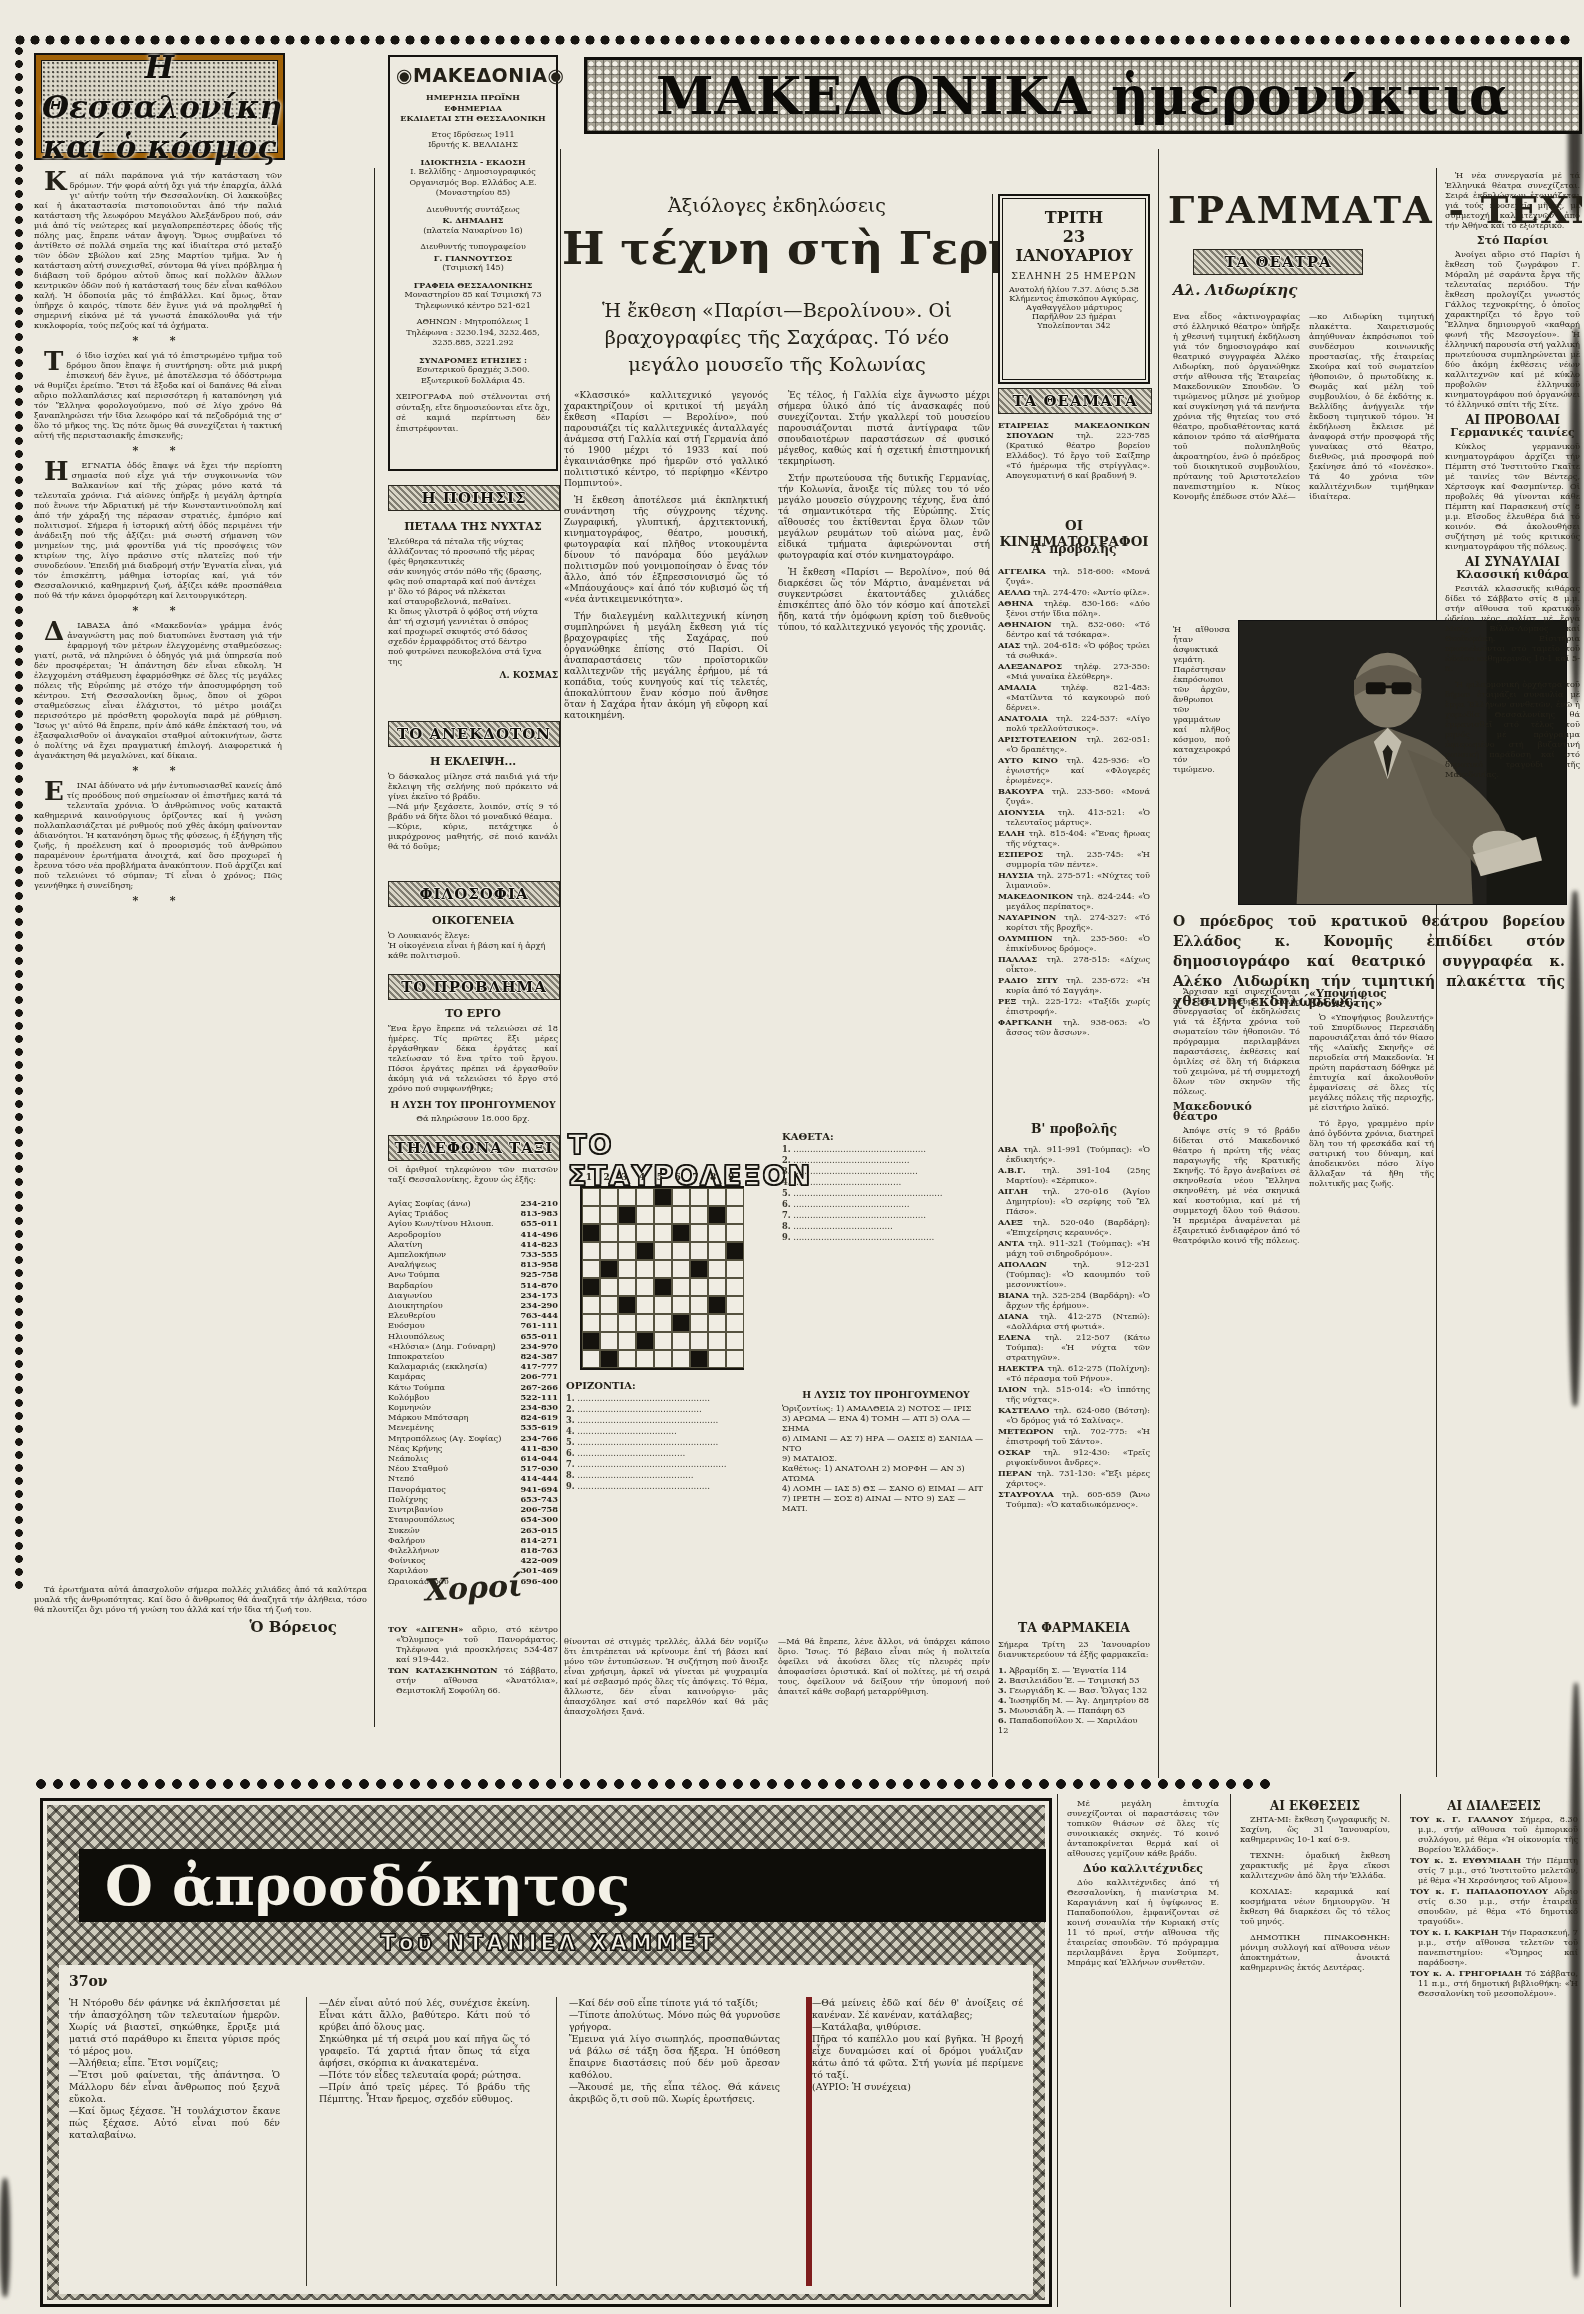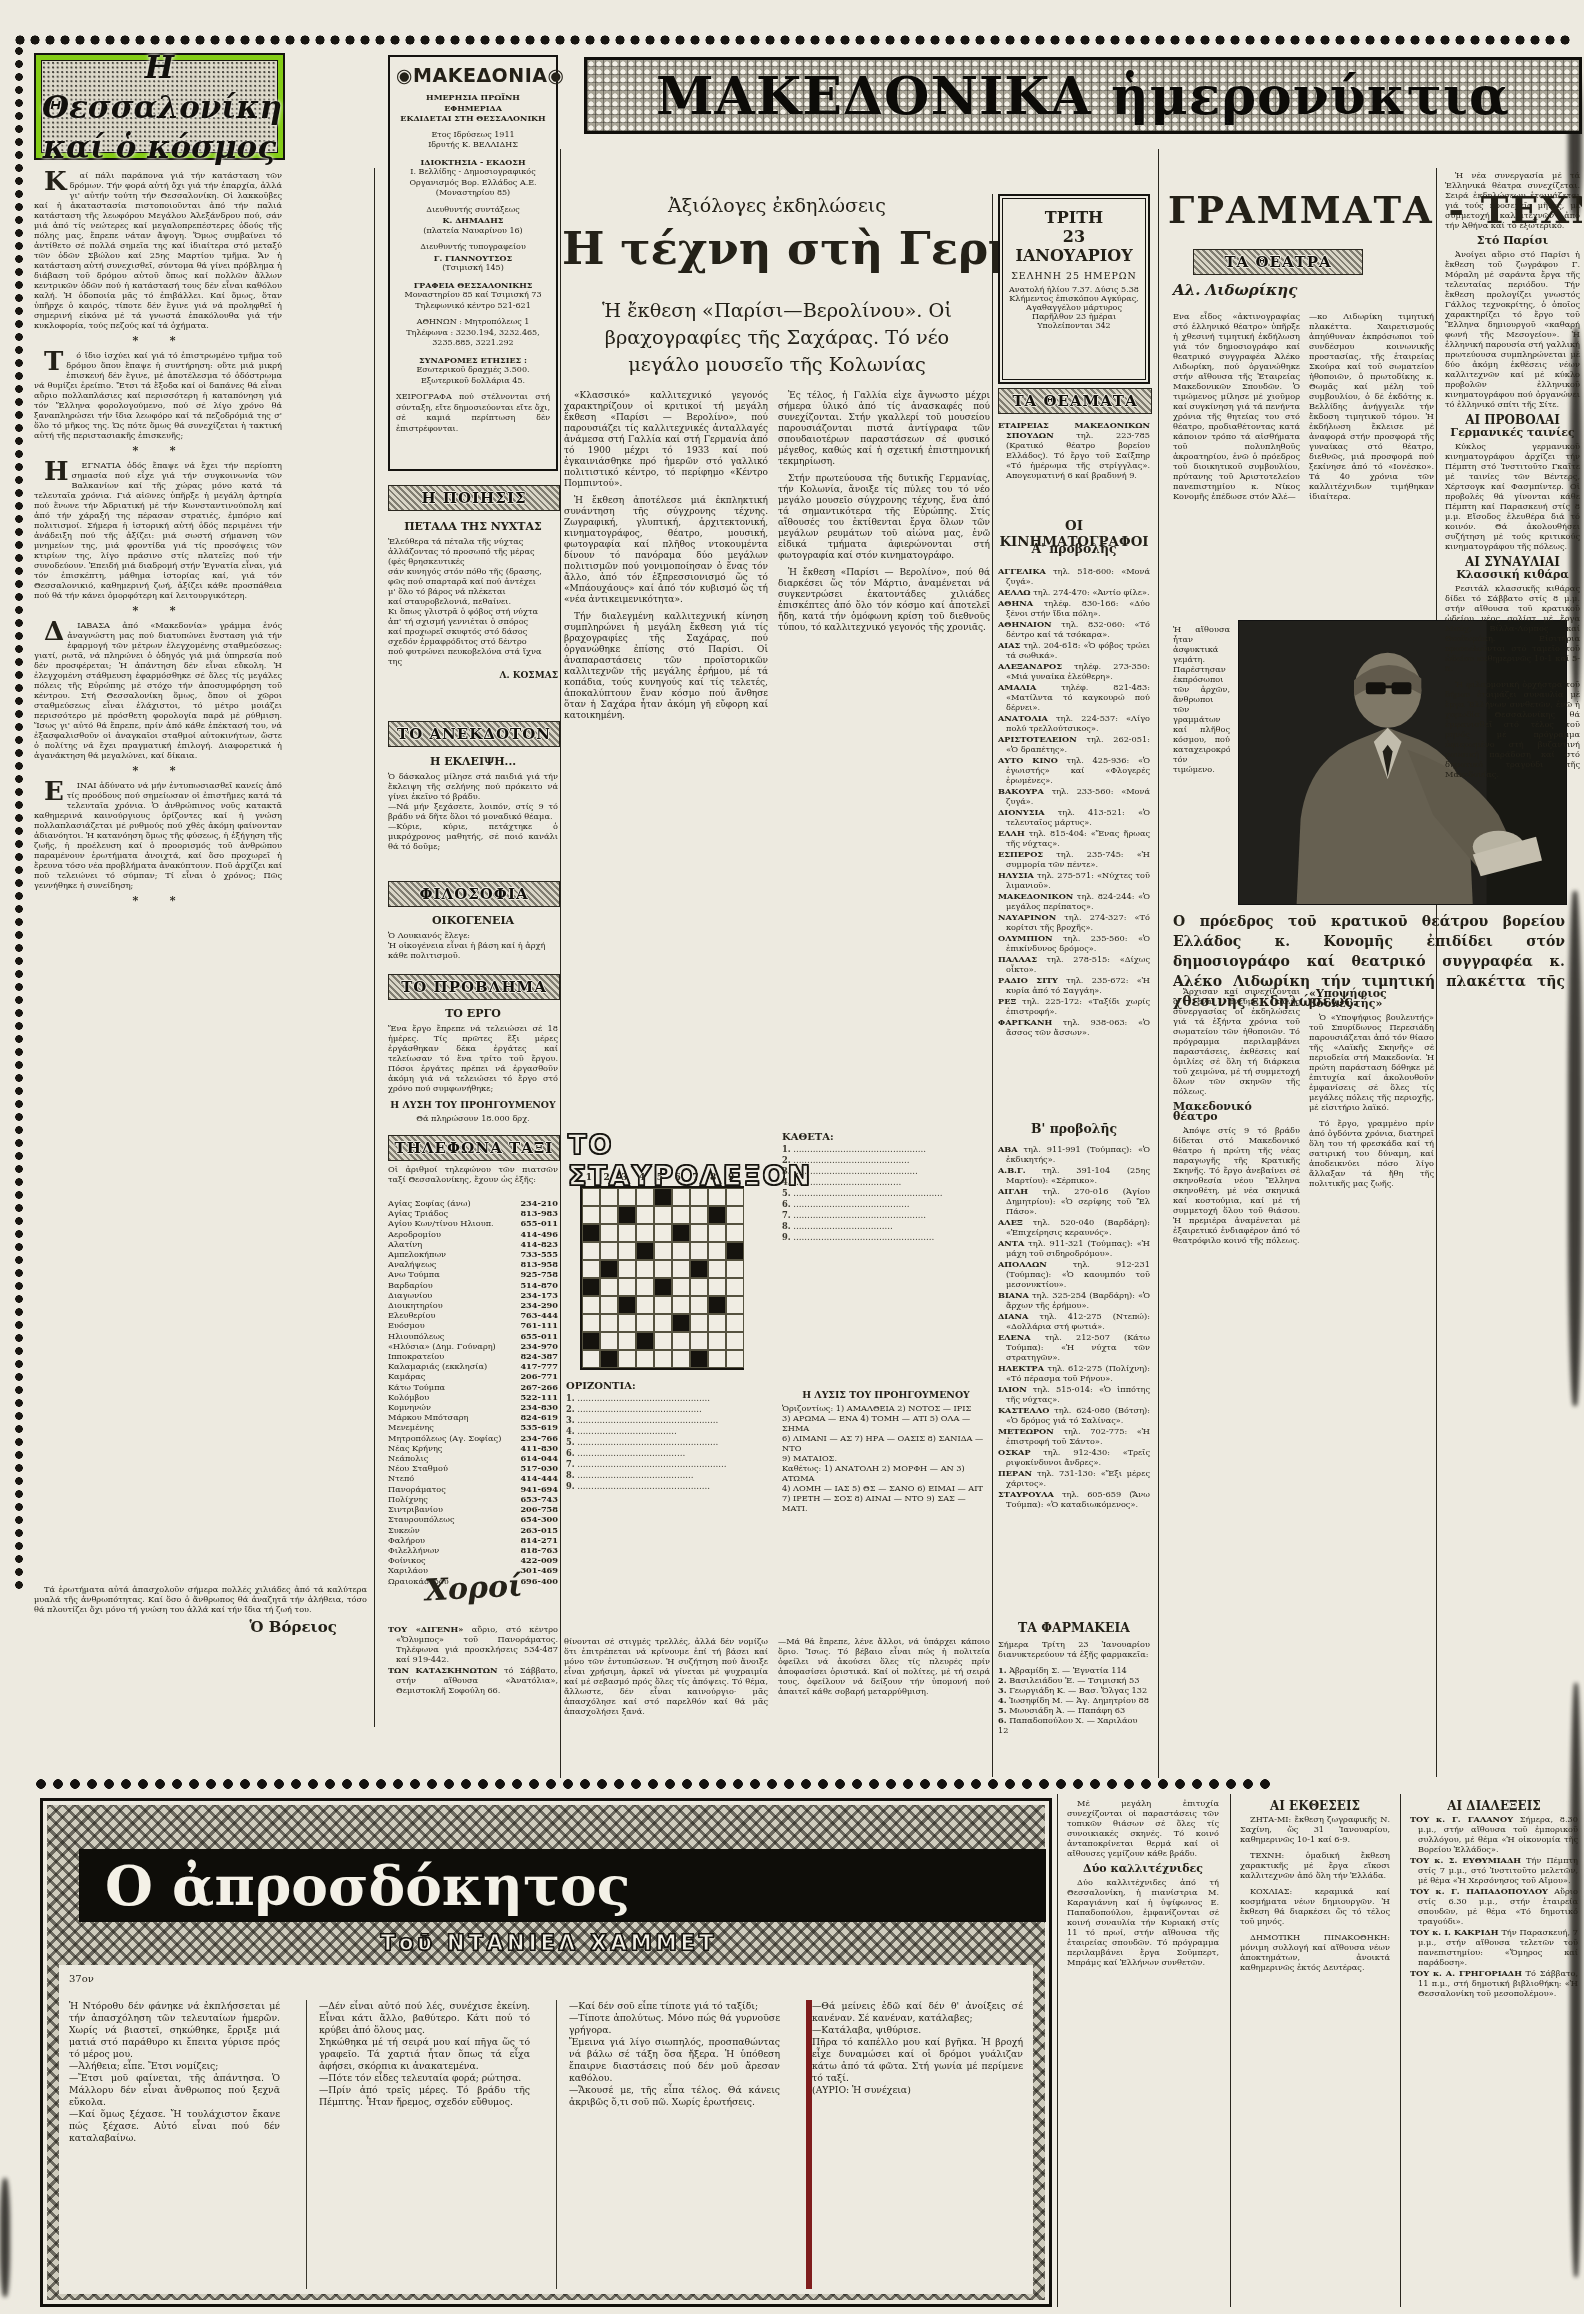--- a/index.html
+++ b/index.html
@@ -12,21 +12,21 @@
   .p9{font-size:9px;line-height:11px}
   .bp{margin:0 0 6px 0;text-indent:10px}
   .sep{text-align:center;font-weight:bold;letter-spacing:8px;margin:4px 0;font-size:11px}
   .rule{background:#2a271f;width:1px}
   
   .bead-h{height:12px;background:radial-gradient(circle at 6px 6px,#181611 4.3px,transparent 4.8px);background-size:15px 12px;background-repeat:repeat-x}
   .bead-v{width:11px;background:radial-gradient(circle at 5px 5px,#181611 3.6px,transparent 4px);background-size:11px 13px;background-repeat:repeat-y}
   .dotline{height:13px;background:radial-gradient(circle at 7px 6px,#141210 4.6px,transparent 5px);background-size:17px 13px;background-repeat:repeat-x}
   .smudge{background:#15130f;border-radius:40%;filter:blur(2px);opacity:.8}
   
-  .masthead{border:2px solid #151310;padding:5px;background:#84cc16}
+  .masthead{border:2px solid #151310;padding:5px;background:#a16207}
   .masthead .inner{border:1px solid #151310;background:
      radial-gradient(circle at 2px 2px,#45433c 1.1px,transparent 1.3px) 0 0/4.6px 4.6px,#dcd8c9;
      height:100%;box-sizing:border-box;display:flex;flex-direction:column;justify-content:center}
   .masthead .t{font-style:italic;font-weight:bold;font-size:31px;line-height:40px;text-align:center;color:#13110d;
      text-shadow:0 0 3px rgba(237,234,224,.95),0 0 5px rgba(237,234,224,.9)}
   
   .banner{border:3px solid #100f0b;background:
      repeating-linear-gradient(90deg,rgba(20,18,14,.38) 0 1.5px,transparent 1.5px 8px),
      repeating-linear-gradient(0deg,rgba(20,18,14,.32) 0 1.5px,transparent 1.5px 8px),
      radial-gradient(circle at 4px 4px,#f2efe6 2.4px,transparent 2.8px) 0 0/8px 8px,#a8a496;
@@ -661,21 +661,21 @@
 <div class="abs p8 j" style="left:564px;top:1636px;width:204px;height:139px;overflow:hidden">θίνονται σέ στιγμές τρελλές, ἀλλά δέν νομίζω ὅτι ἐπιτρέπεται νά κρίνουμε ἐπί τή βάσει καί μόνο τῶν ἐντυπώσεων. Ἡ συζήτηση πού ἄνοιξε εἶναι χρήσιμη, ἀρκεῖ νά γίνεται μέ ψυχραιμία καί μέ σεβασμό πρός ὅλες τίς ἀπόψεις. Τό θέμα, ἄλλωστε, δέν εἶναι καινούργιο· μᾶς ἀπασχόλησε καί στό παρελθόν καί θά μᾶς ἀπασχολήσει ξανά.</div>
 <div class="abs p8 j" style="left:778px;top:1636px;width:212px;height:139px;overflow:hidden">—Μά θά ἔπρεπε, λένε ἄλλοι, νά ὑπάρχει κάποιο ὅριο. Ἴσως. Τό βέβαιο εἶναι πώς ἡ πολιτεία ὀφείλει νά ἀκούσει ὅλες τίς πλευρές πρίν ἀποφασίσει ὁριστικά. Καί οἱ πολίτες, μέ τή σειρά τους, ὀφείλουν νά δείξουν τήν ὑπομονή πού ἀπαιτεῖ κάθε σοβαρή μεταρρύθμιση.</div>
 
 <div class="abs dotline" style="left:34px;top:1778px;width:1240px"></div>
 
 <div class="abs novelbox" style="left:40px;top:1798px;width:1012px;height:509px">
   <div class="chev" style="position:absolute;left:4px;top:4px;right:4px;bottom:4px"></div>
   <div class="abs ntitle" style="left:36px;top:48px;width:941px;height:73px">Ο ἀπροσδόκητος</div>
   <div class="abs nauthor" style="left:20px;top:125px;width:972px">Τοῦ ΝΤΑΝΙΕΛ ΧΑΜΜΕΤ</div>
   <div class="abs" style="left:16px;top:164px;right:16px;bottom:10px;background:#edeae0;padding:8px 10px;box-sizing:border-box">
-    <div style="font-weight:normal;font-size:10px;margin-bottom:16px">37ον</div>
+    <div style="font-weight:bold;font-size:14px;margin-bottom:8px">37ον</div>
     <div style="display:flex;gap:26px;height:289px;overflow:hidden">
       <div class="ncol" style="flex:1">Ἡ Ντόροθυ δέν φάνηκε νά ἐκπλήσσεται μέ τήν ἀπασχόληση τῶν τελευταίων ἡμερῶν. Χωρίς νά βιαστεῖ, σηκώθηκε, ἔρριξε μιά ματιά στό παράθυρο κι ἔπειτα γύρισε πρός τό μέρος μου.
 —Ἀλήθεια; εἶπε. Ἔτσι νομίζεις;
 —Ἔτσι μοῦ φαίνεται, τῆς ἀπάντησα. Ὁ Μάλλορυ δέν εἶναι ἄνθρωπος πού ξεχνᾶ εὔκολα.
 —Καί ὅμως ξέχασε. Ἤ τουλάχιστον ἔκανε πώς ξέχασε. Αὐτό εἶναι πού δέν καταλαβαίνω.</div>
       <div class="ncol" style="flex:1;border-left:1px solid #3a372d;padding-left:12px">—Δέν εἶναι αὐτό πού λές, συνέχισε ἐκείνη. Εἶναι κάτι ἄλλο, βαθύτερο. Κάτι πού τό κρύβει ἀπό ὅλους μας.
 Σηκώθηκα μέ τή σειρά μου καί πῆγα ὥς τό γραφεῖο. Τά χαρτιά ἦταν ὅπως τά εἶχα ἀφήσει, σκόρπια κι ἀνακατεμένα.
 —Πότε τόν εἶδες τελευταία φορά; ρώτησα.
 —Πρίν ἀπό τρεῖς μέρες. Τό βράδυ τῆς Πέμπτης. Ἦταν ἤρεμος, σχεδόν εὔθυμος.</div>
       <div class="ncol" style="flex:1;border-left:1px solid #3a372d;padding-left:12px">—Καί δέν σοῦ εἶπε τίποτε γιά τό ταξίδι;

